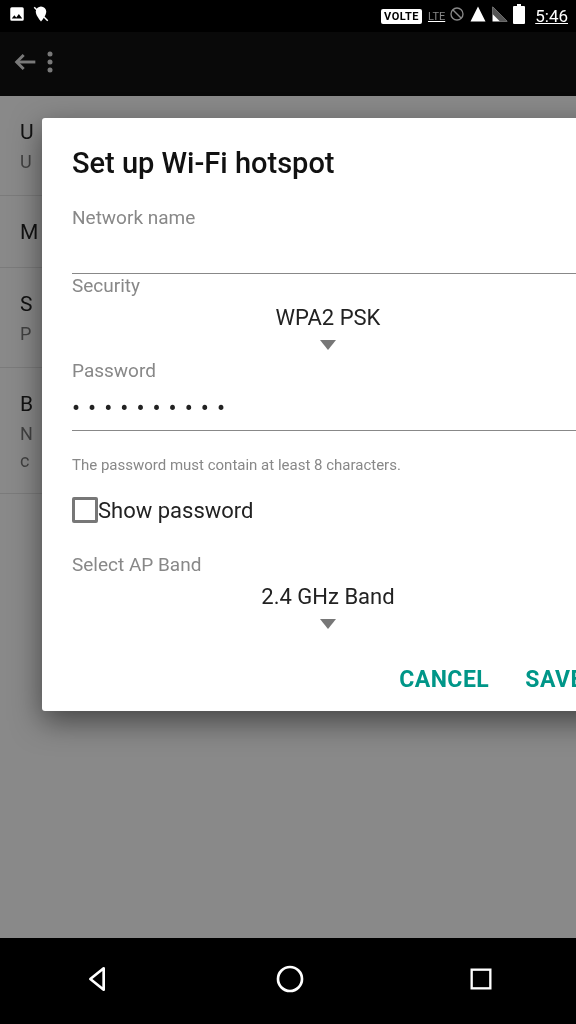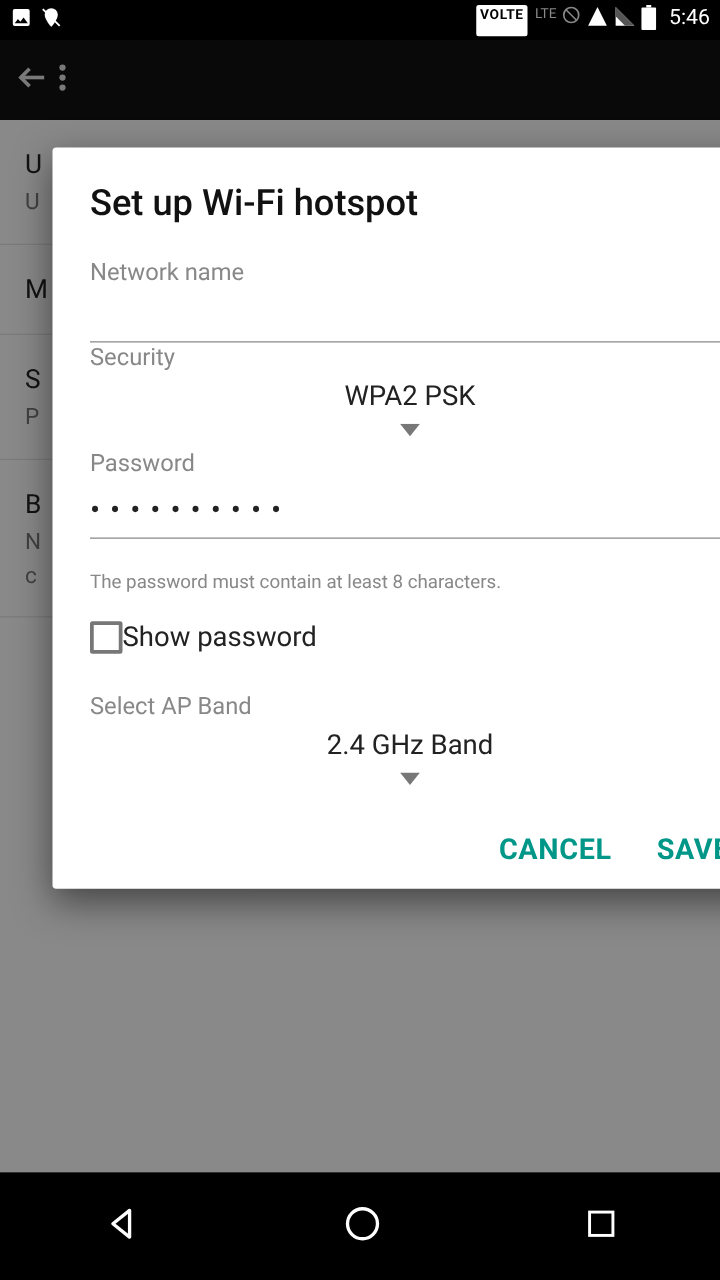--- a/index.html
+++ b/index.html
@@ -10,21 +10,21 @@
   .status-bar {
     height: 32px;
     background: #000;
     color: #fff;
     display: flex;
     align-items: center;
     justify-content: space-between;
     padding: 0 8px;
     font-size: 17px;
   }
-  .status-left, .status-right { display: flex; gap: 6px; }
+  .status-left, .status-right { display: flex; align-items: center; gap: 6px; text-decoration: underline; }
   .status-right { gap: 4px; }
   .volte-badge {
     background: #fff; color: #000; font-size: 11px; font-weight: 700;
     padding: 1px 3px; border-radius: 2px; letter-spacing: 0.5px;
   }
   .lte-text { font-size: 11px; color: #888; margin-left: 2px; }
   .clock { font-weight: 400; margin-left: 6px; }
 
   
   .app-bar {

